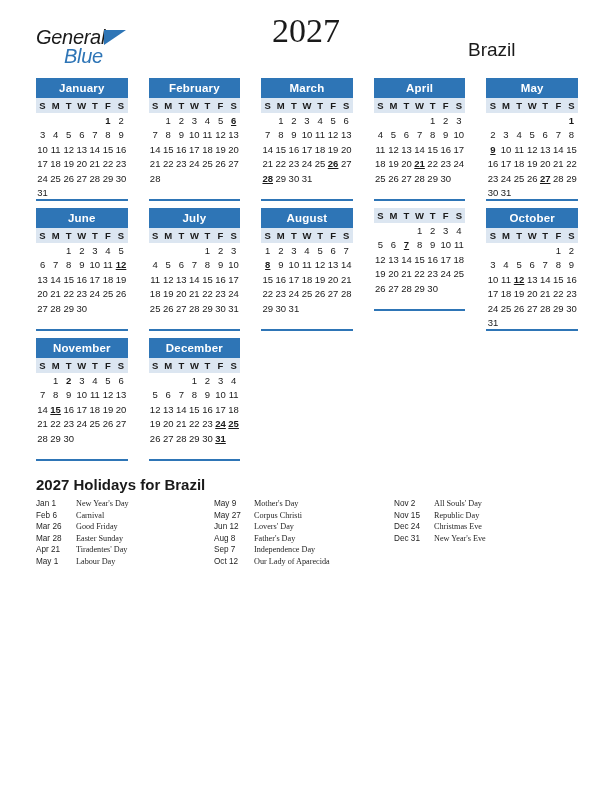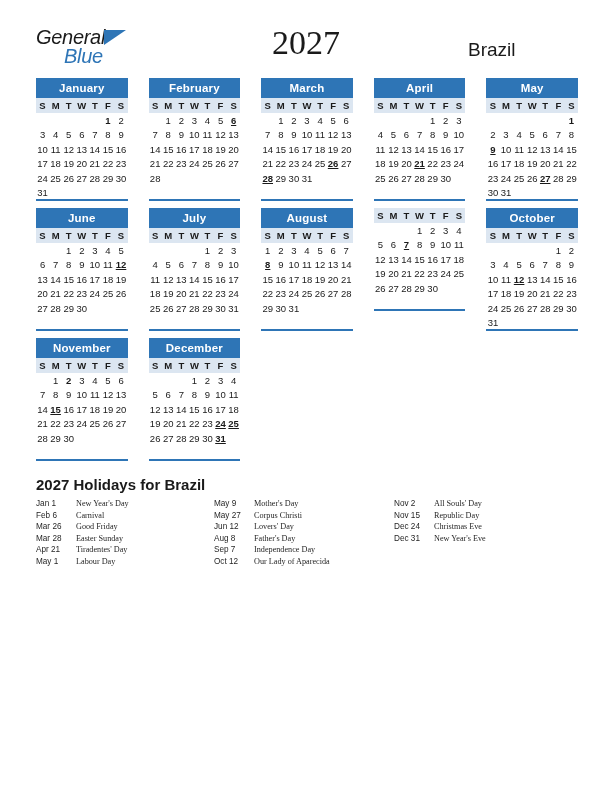--- a/index.html
+++ b/index.html
@@ -67,21 +67,21 @@
   }
   .year {
     font-family: "Liberation Serif", serif;
     font-size: 34px;
     font-weight: normal;
     color: #1a1a1a;
     line-height: 1;
     position: absolute;
     left: 0; right: 0;
     text-align: center;
-    top: 26px;
+    top: 14px;
   }
   .country {
     font-family: Liberation Sans, sans-serif;
     font-size: 19px;
     color: #1a1a1a;
     line-height: 1;
     padding-top: 14px;
     min-width: 110px;
   }
 

